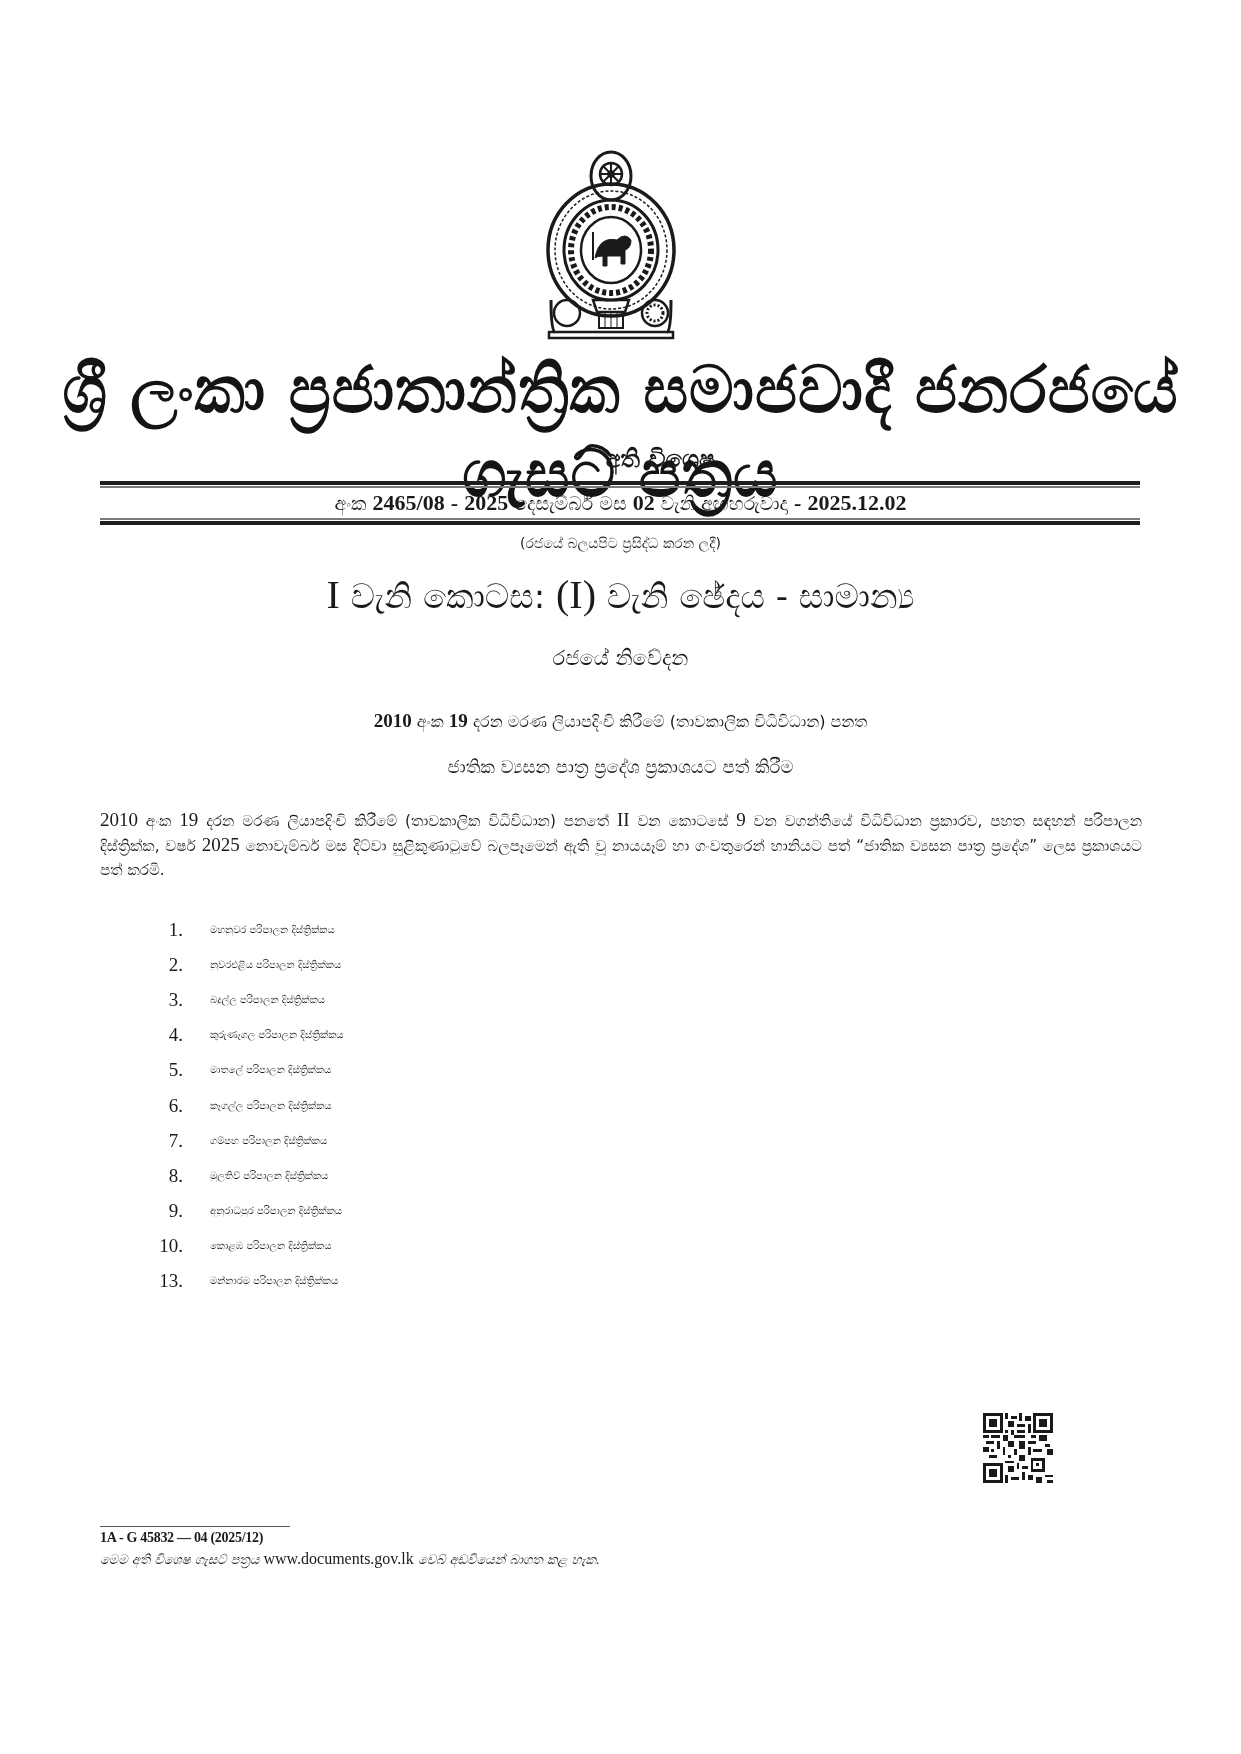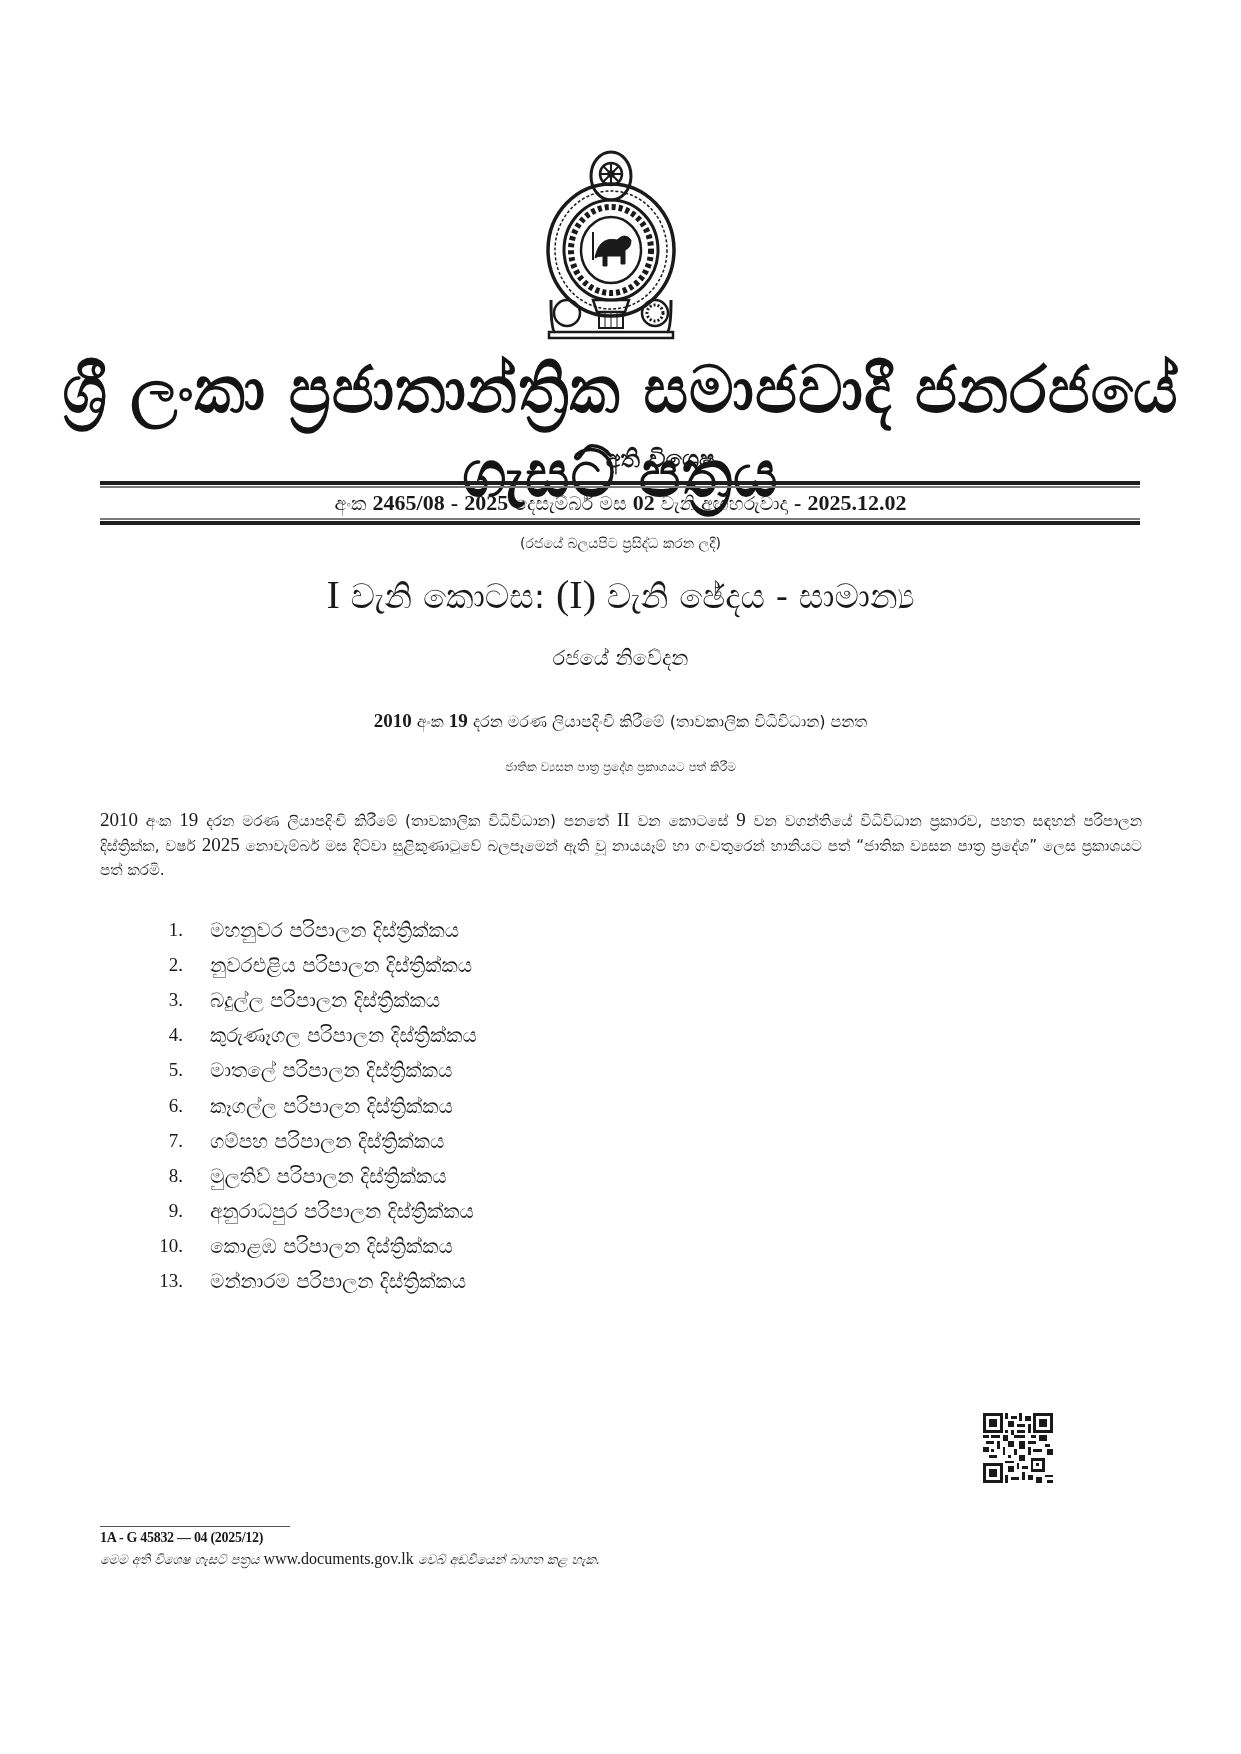--- a/index.html
+++ b/index.html
@@ -90,21 +90,21 @@
       font-family: "DejaVu Sans", sans-serif;
     }
     #act-title .num {
       font-family: "Liberation Serif", serif;
       font-weight: bold;
       font-size: 19px;
     }
 
     #declaration-title {
       top: 756px;
-      font-size: 12px;
+      font-size: 18px;
       line-height: 22px;
       font-family: "DejaVu Sans", sans-serif;
     }
 
     #body-paragraph {
       left: 100px;
       top: 808px;
       width: 1042px;
       font-size: 15.2px;
       line-height: 24px;
@@ -129,21 +129,21 @@
       align-items: center;
     }
     #district-list .idx {
       width: 53px;
       text-align: right;
       padding-right: 27px;
       font-size: 19px;
       font-family: "Liberation Serif", serif;
     }
     #district-list .name {
-      font-size: 20px;
+      font-size: 10px;
       font-family: "DejaVu Sans", sans-serif;
     }
 
     
     #qr {
       left: 983px; top: 1413px; width: 70px; height: 70px;
     }
 
     #footer-rule {
       left: 100px; top: 1526px; width: 190px; height: 1px; background: #555;

